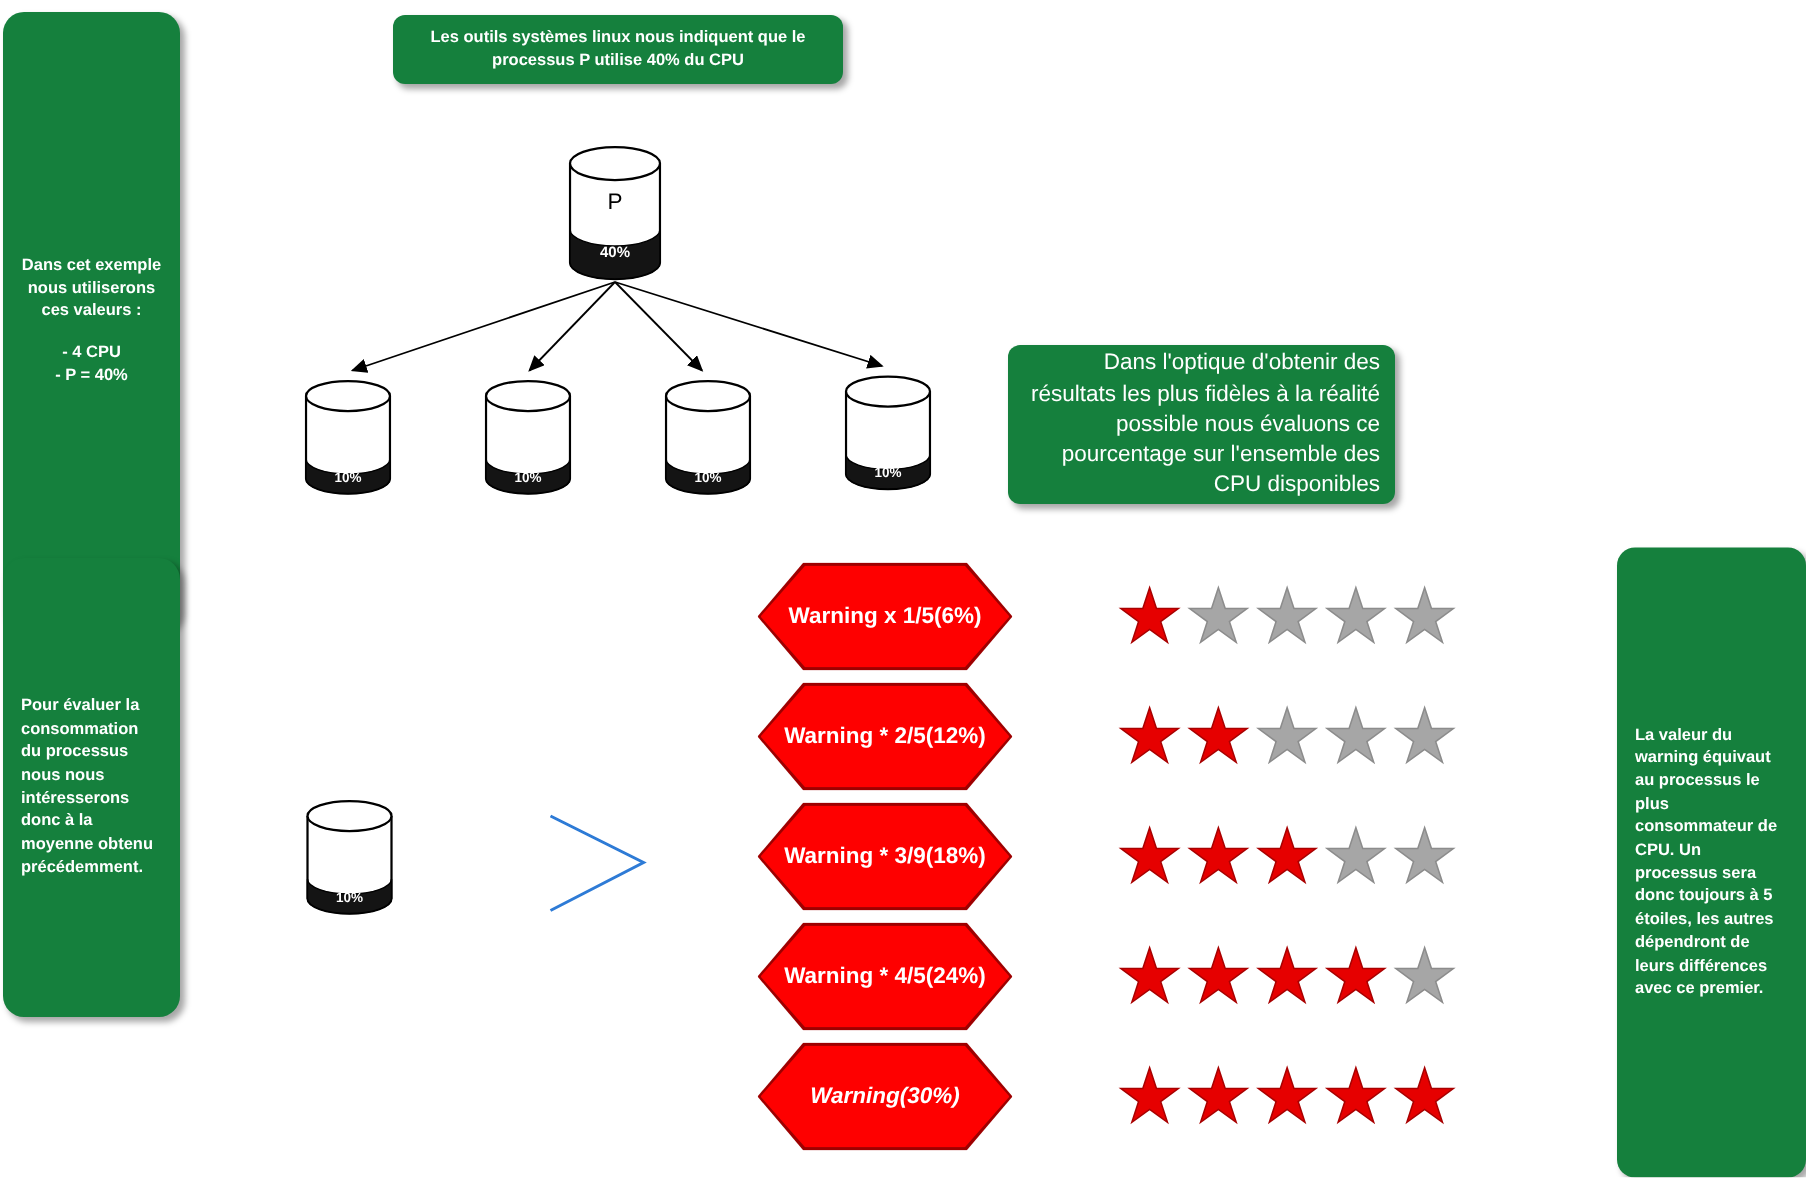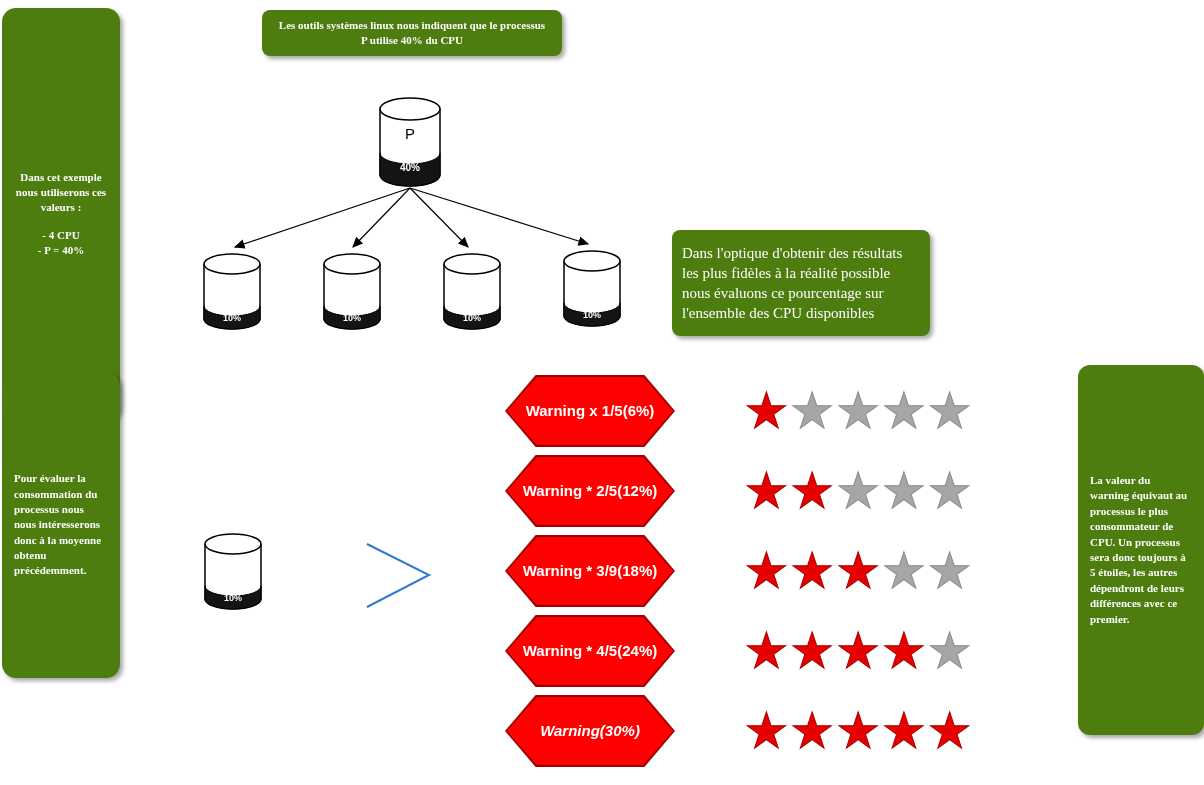--- a/index.html
+++ b/index.html
@@ -3,51 +3,50 @@
 <meta charset="utf-8">
 <style>
   * { box-sizing: border-box; }
   html, body { margin: 0; padding: 0; background: #fff; }
   body { font-family: "Liberation Sans", sans-serif; }
   .canvas { position: relative; width: 1204px; height: 785px; background: #fff; overflow: hidden; }
 
   
   .note {
     position: absolute;
-    background: #4d7c0f;
+    background: #15803d;
     color: #fff;
     box-shadow: 3px 3px 4px rgba(0,0,0,0.35);
     display: flex;
     flex-direction: column;
     justify-content: center;
-    font-family: Liberation Serif, serif;
   }
   .box-tl {
     left: 2px; top: 8px; width: 118px; height: 412px;
     border-radius: 14px; padding: 0 10px;
     font-size: 11px; font-weight: bold; text-align: center; line-height: 1.35;
   }
   .box-tl .vlines { text-align: center; margin-top: 14px; }
   .box-top {
     left: 262px; top: 10px; width: 300px; height: 46px;
     border-radius: 8px; padding: 0 14px;
     font-size: 11px; font-weight: bold; text-align: center; line-height: 1.4;
   }
   .box-right {
     left: 672px; top: 230px; width: 258px; height: 106px;
     border-radius: 8px; padding: 0 10px;
-    font-size: 15px; font-weight: 400; text-align: left; line-height: 1.35;
+    font-size: 15px; font-weight: 400; text-align: right; line-height: 1.35;
   }
   .box-bl {
     left: 2px; top: 372px; width: 118px; height: 306px;
     border-radius: 14px; padding: 16px 12px;
     font-size: 11px; font-weight: bold; text-align: left; line-height: 1.4;
   }
   .box-br {
-    left: 1078px; top: 365px; width: 126px; height: 370px;
+    left: 1078px; top: 365px; width: 126px; height: 420px;
     border-radius: 12px; padding: 0 12px;
     font-size: 11px; font-weight: bold; text-align: left; line-height: 1.4;
   }
 
   
   .abs { position: absolute; }
 
   
   .hex { position: absolute; left: 505px; width: 170px; height: 72px; }
   .hex-outer {

